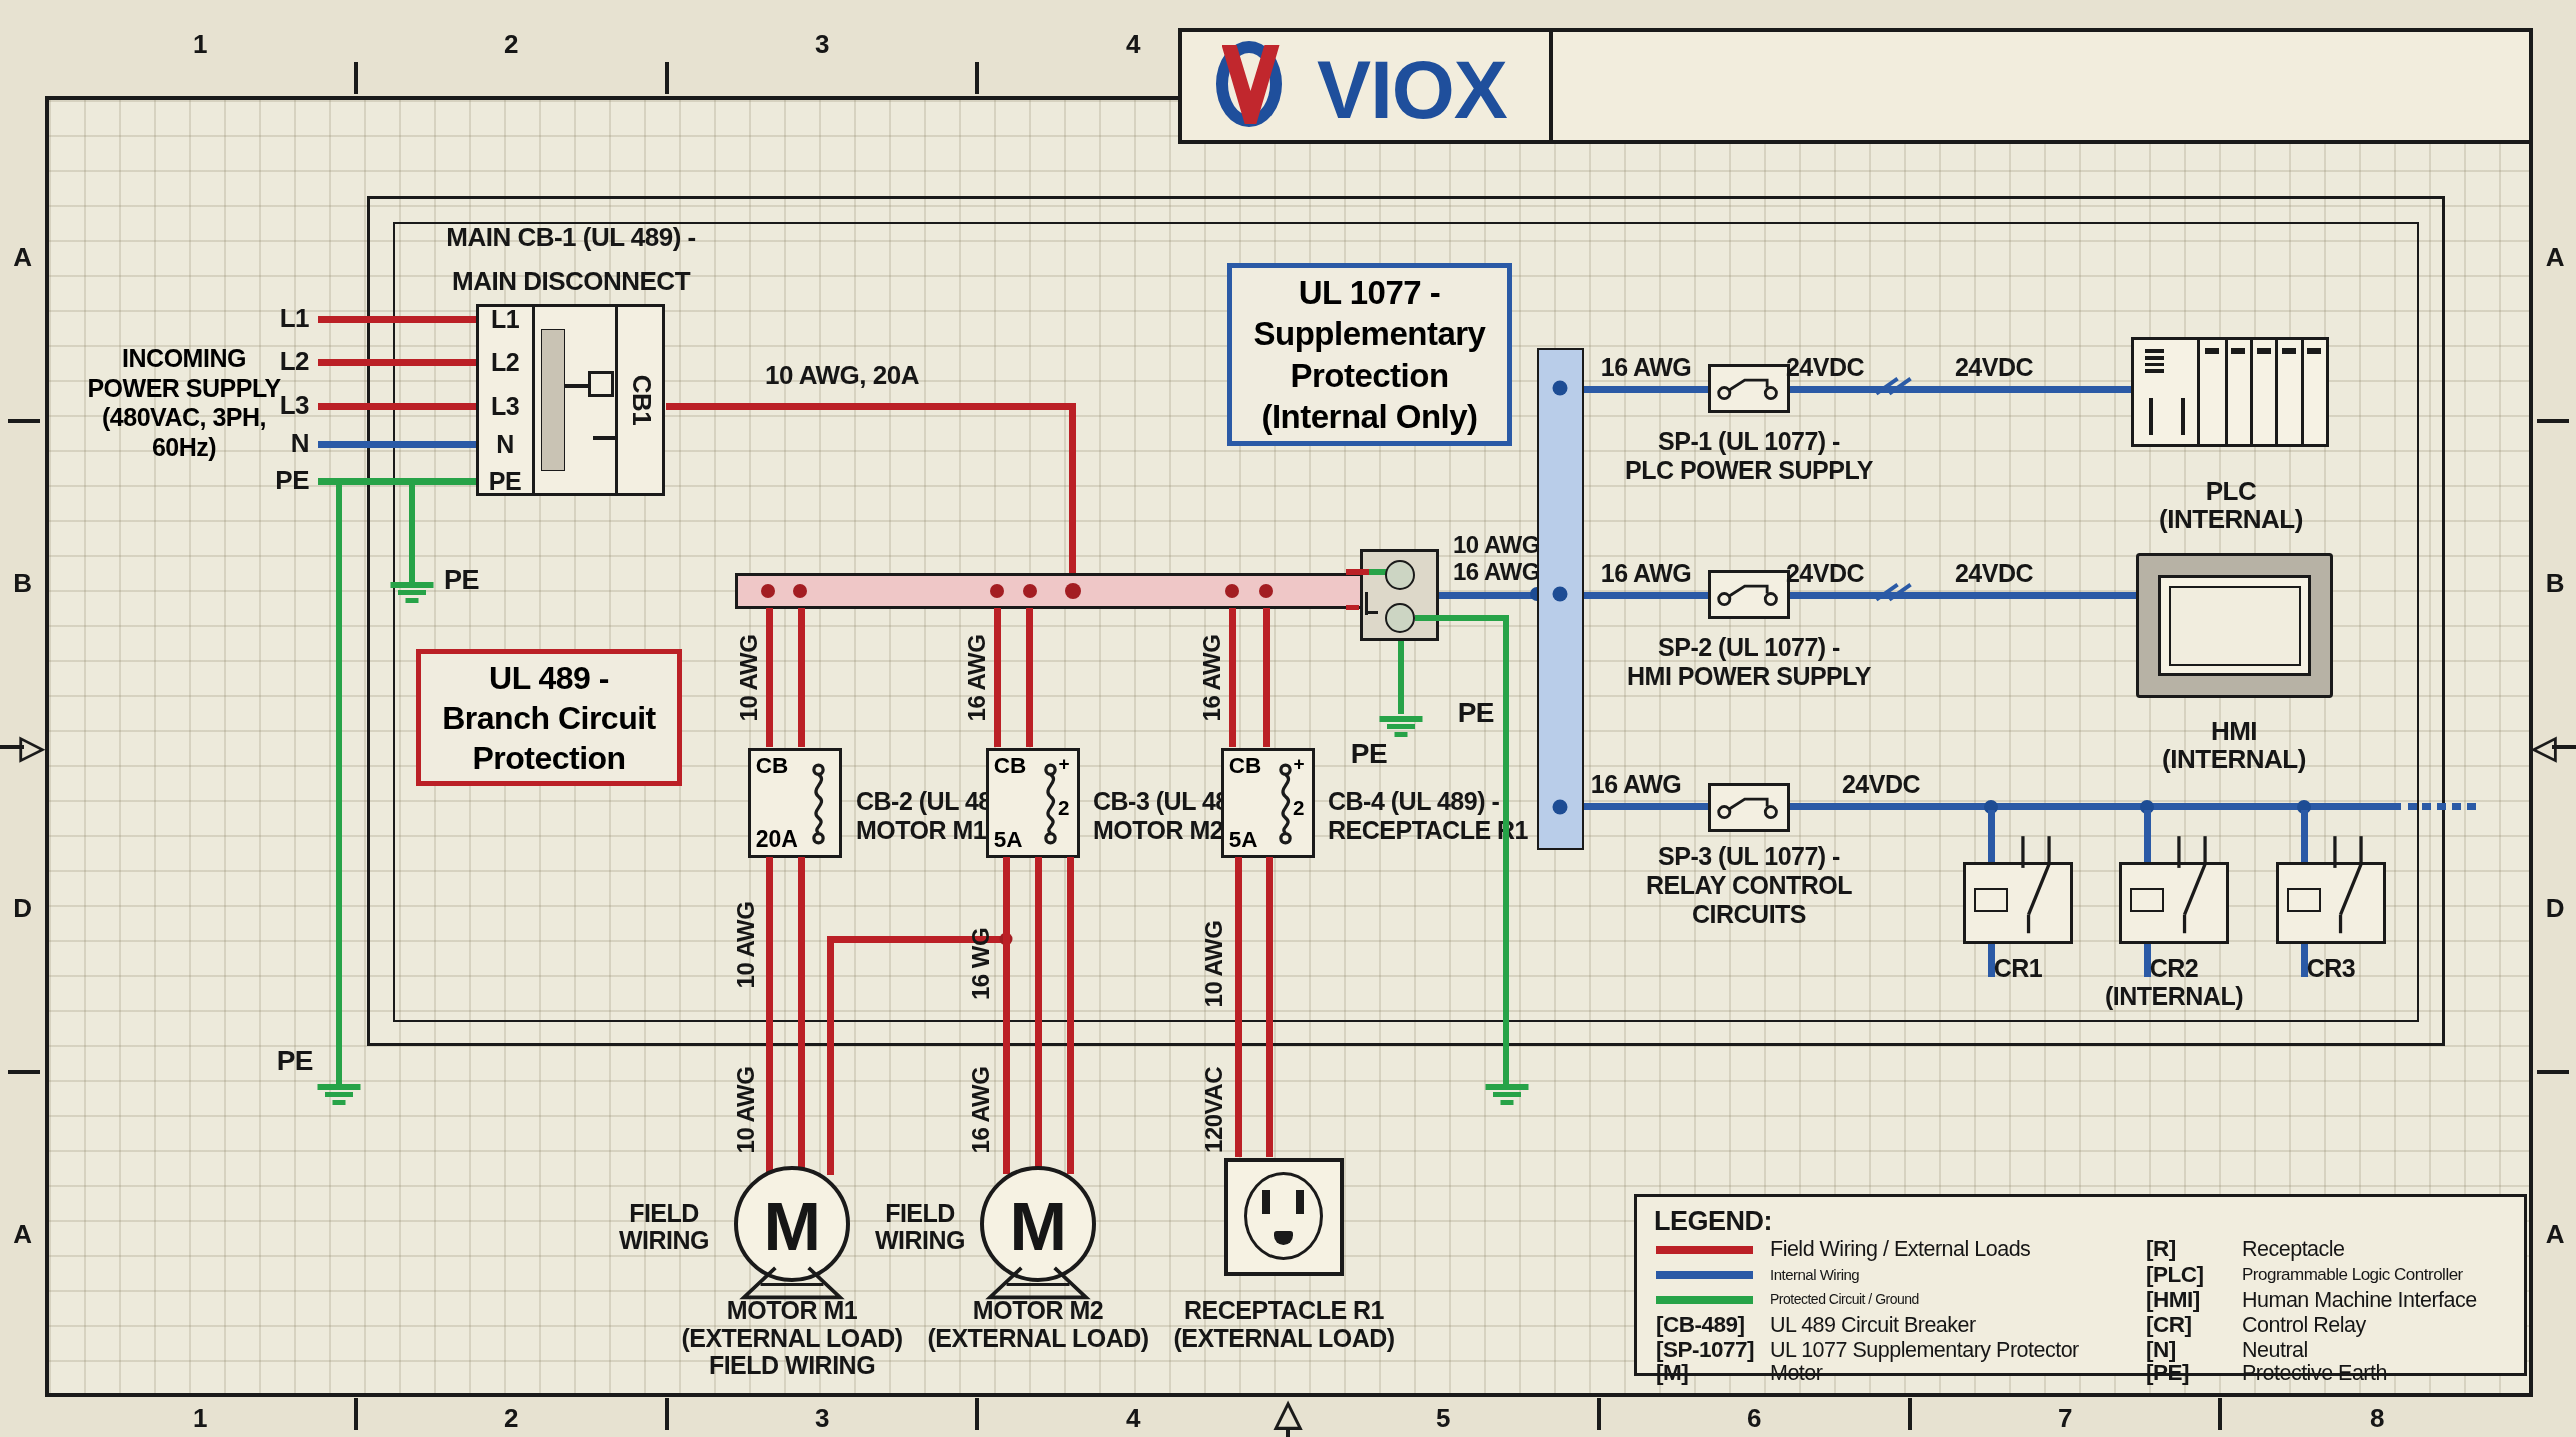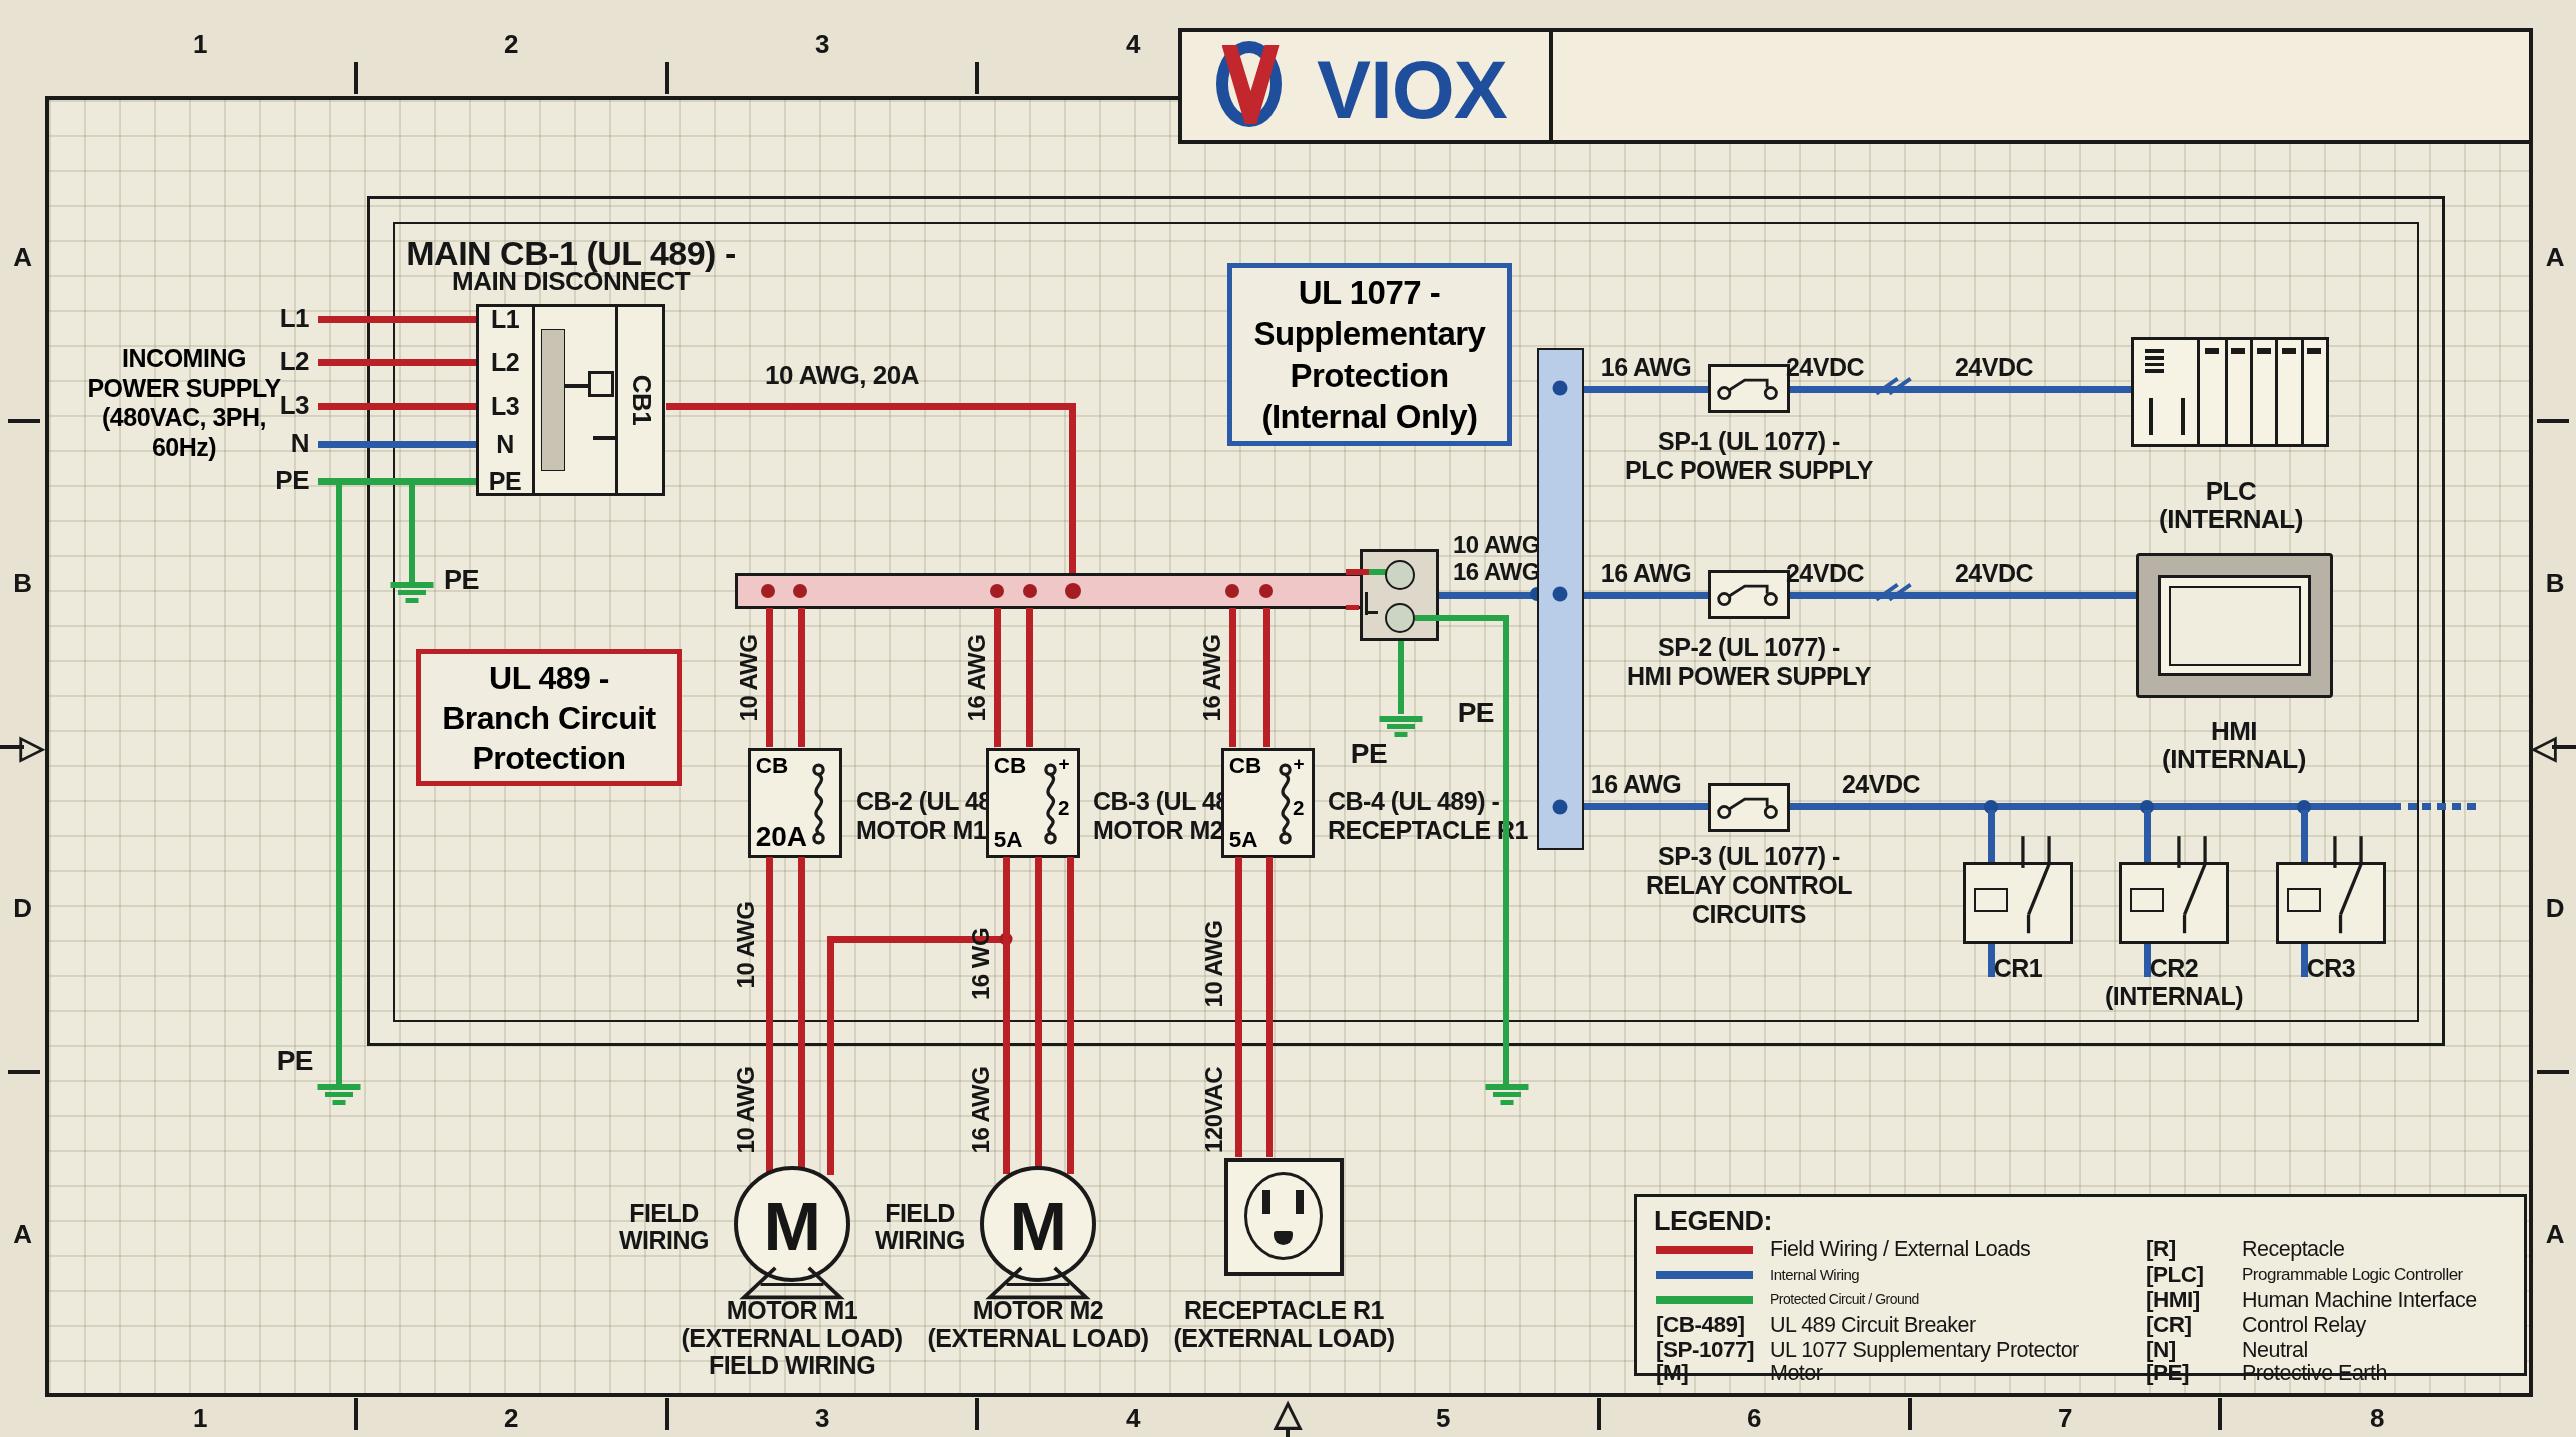--- a/index.html
+++ b/index.html
@@ -125,21 +125,21 @@
   </div>
   <div class="lbl ll" style="left:444px;top:580px;font-size:27px">PE</div>
   <div class="w green" style="left:336px;top:481px;width:5.6px;height:603px"></div>
   <div class="gnd" style="left:317px;top:1084px;width:43px;height:24px">
     <span style="top:0;width:43px;height:5.6px"></span>
       <span style="top:8.4px;width:28px;height:4.7px"></span>
       <span style="top:16px;width:13px;height:4.7px"></span>
   </div>
   <div class="lbl lr" style="left:313px;top:1061px;font-size:28px">PE</div>
 
-  <div class="lbl" style="left:571px;top:253px;font-size:34px">MAIN CB-1 (UL 489) -</div>
+  <div class="lbl" style="left:571px;top:238px;font-size:26px">MAIN CB-1 (UL 489) -</div>
   <div class="lbl" style="left:571px;top:282px;font-size:26px">MAIN DISCONNECT</div>
   <div class="box" style="left:476px;top:304px;width:189px;height:192px"></div>
   <div class="tick" style="left:532px;top:307px;width:2.8px;height:186px"></div>
   <div class="tick" style="left:615px;top:307px;width:2.8px;height:186px"></div>
   <div class="lbl" style="left:505px;top:319px;font-size:25px">L1</div>
   <div class="lbl" style="left:505px;top:362px;font-size:25px">L2</div>
   <div class="lbl" style="left:505px;top:406px;font-size:25px">L3</div>
   <div class="lbl" style="left:505px;top:444px;font-size:25px">N</div>
   <div class="lbl" style="left:505px;top:481px;font-size:25px">PE</div>
   <div style="position:absolute;left:541px;top:329px;width:24px;height:142px;background:#c9c3b4;border:1.9px solid #1a1a1a;box-sizing:border-box"></div>
@@ -178,21 +178,21 @@
   <div class="w red" style="left:994px;top:608px;width:6.6px;height:139px"></div>
   <div class="w red" style="left:1026px;top:608px;width:6.6px;height:139px"></div>
   <div class="w red" style="left:1229px;top:608px;width:6.6px;height:139px"></div>
   <div class="w red" style="left:1263px;top:608px;width:6.6px;height:139px"></div>
   <div class="vl" style="left:749px;top:678px;font-size:24px">10 AWG</div>
   <div class="vl" style="left:977px;top:678px;font-size:24px">16 AWG</div>
   <div class="vl" style="left:1212px;top:678px;font-size:24px">16 AWG</div>
 
   <div class="box" style="left:748px;top:748px;width:94px;height:110px">
     <span style="position:absolute;left:4.7px;top:1.9px;font-size:22.5px;font-weight:bold">CB</span>
-    <span style="position:absolute;left:4.7px;bottom:1.9px;font-size:28px;font-weight:bold">20A</span>
+    <span style="position:absolute;left:4.7px;bottom:1.9px;font-size:23px;font-weight:bold">20A</span>
     <svg style="left:49px;top:9.4px" width="37" height="88" viewBox="0 0 40 94">
       <circle cx="20" cy="10" r="5" fill="none" stroke="#1a1a1a" stroke-width="3.5"></circle>
       <path d="M20 15 C31 23 10 30 20 39 C31 47 10 54 20 62 C29 69 13 73 20 78" fill="none" stroke="#1a1a1a" stroke-width="3.5"></path>
       <circle cx="20" cy="84" r="5" fill="none" stroke="#1a1a1a" stroke-width="3.5"></circle>
     </svg>
   </div>
   <div class="lbl ll" style="left:856px;top:801px;font-size:25px">CB-2 (UL 489) -</div>
   <div class="lbl ll" style="left:856px;top:830px;font-size:25px">MOTOR M1</div>
 
   <div class="box" style="left:986px;top:748px;width:94px;height:110px">

